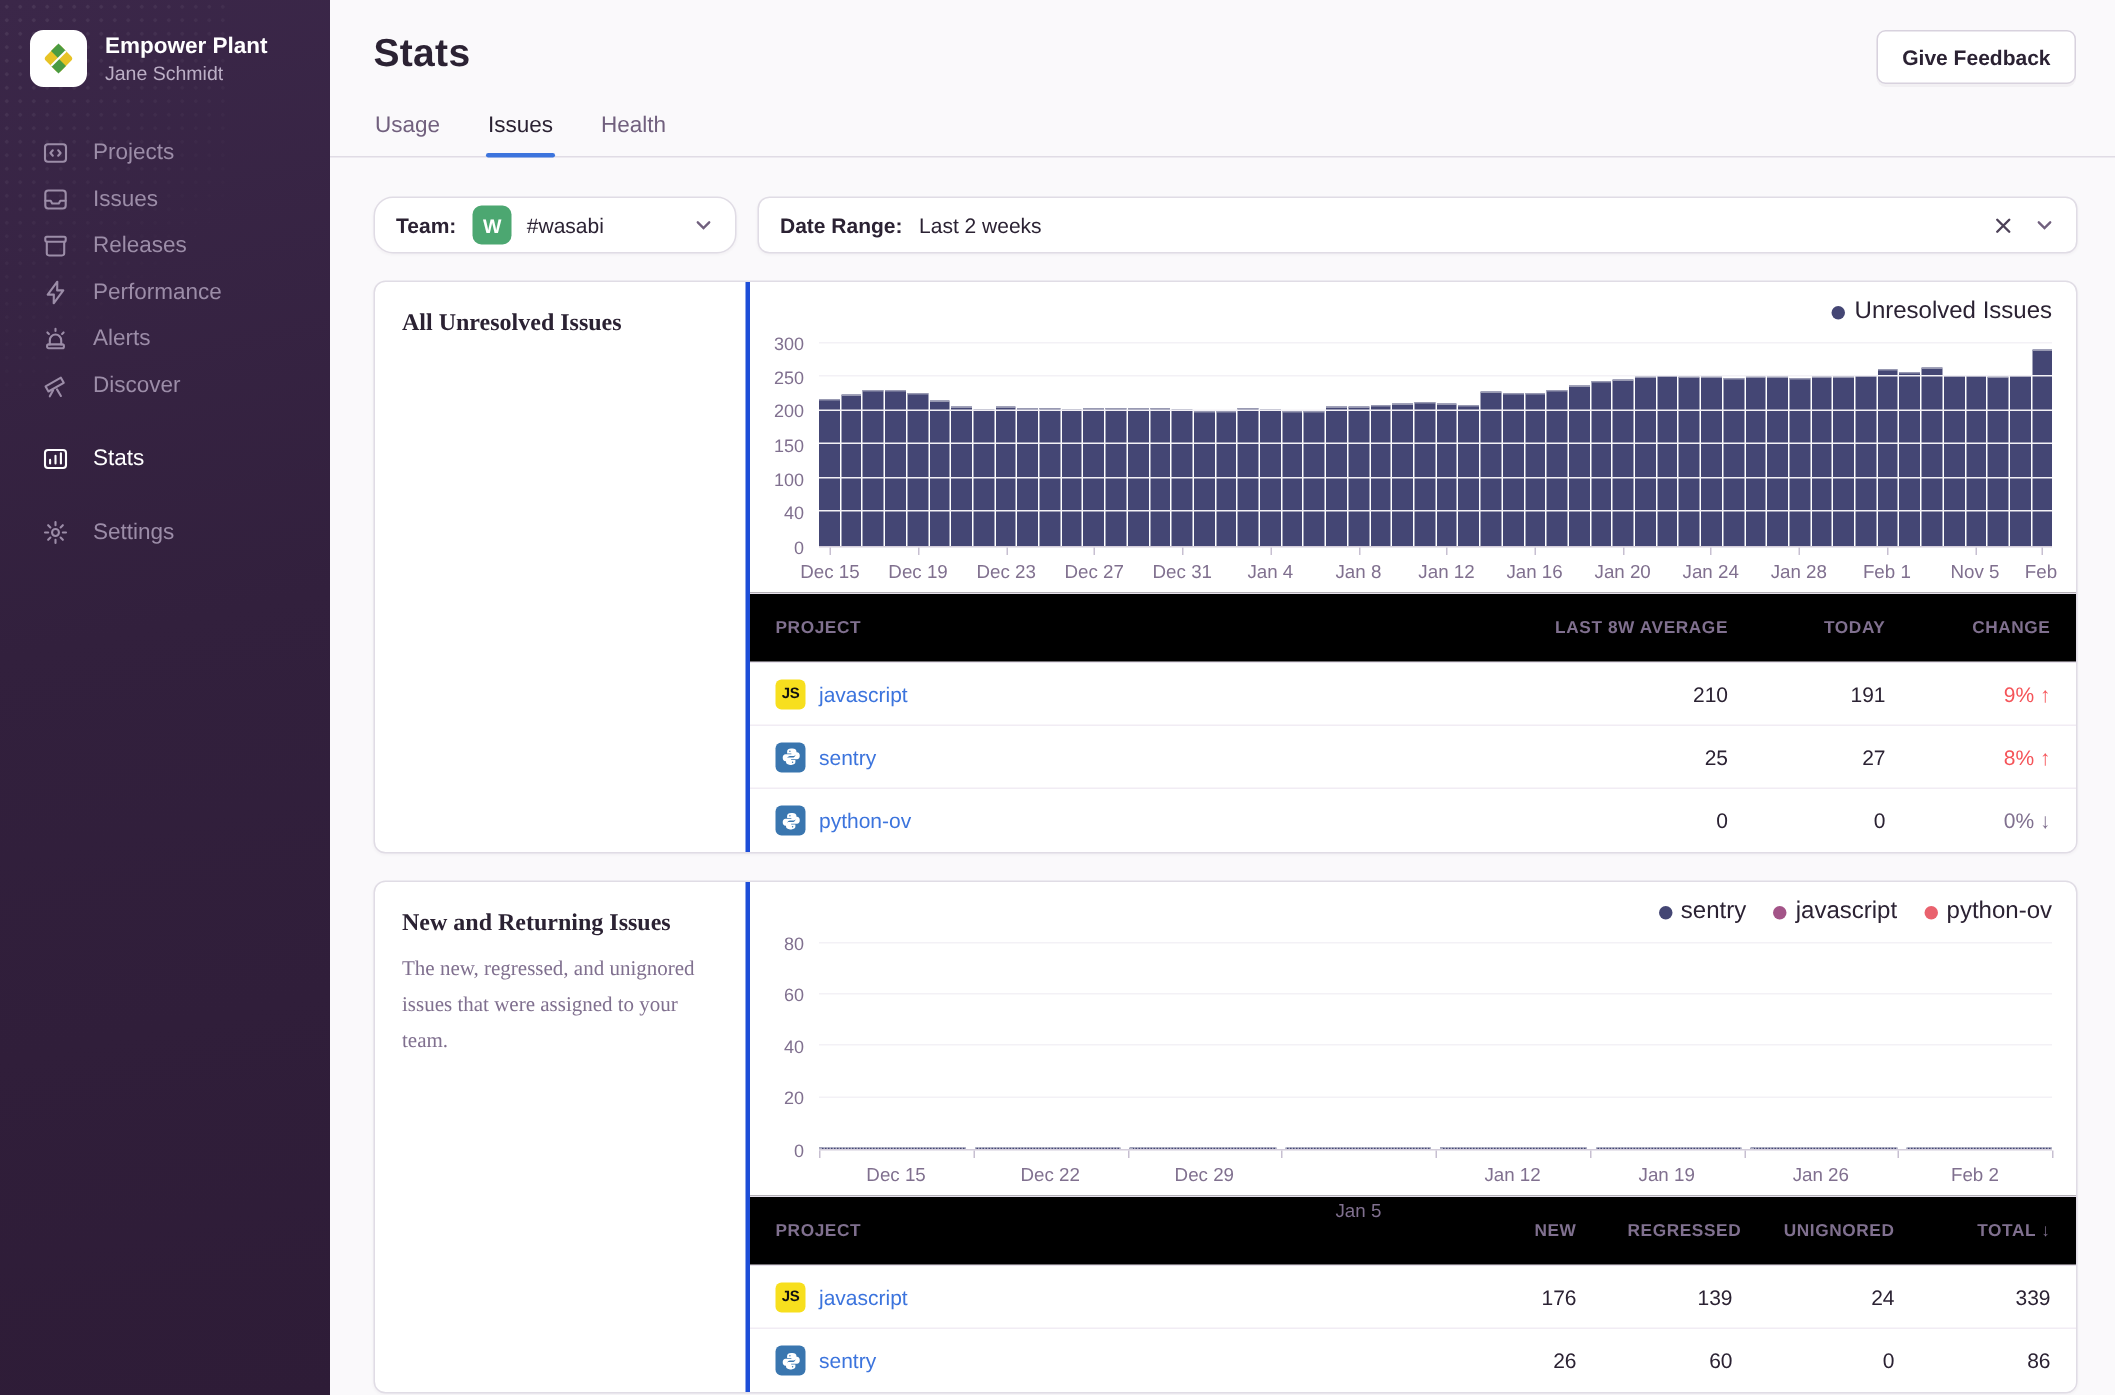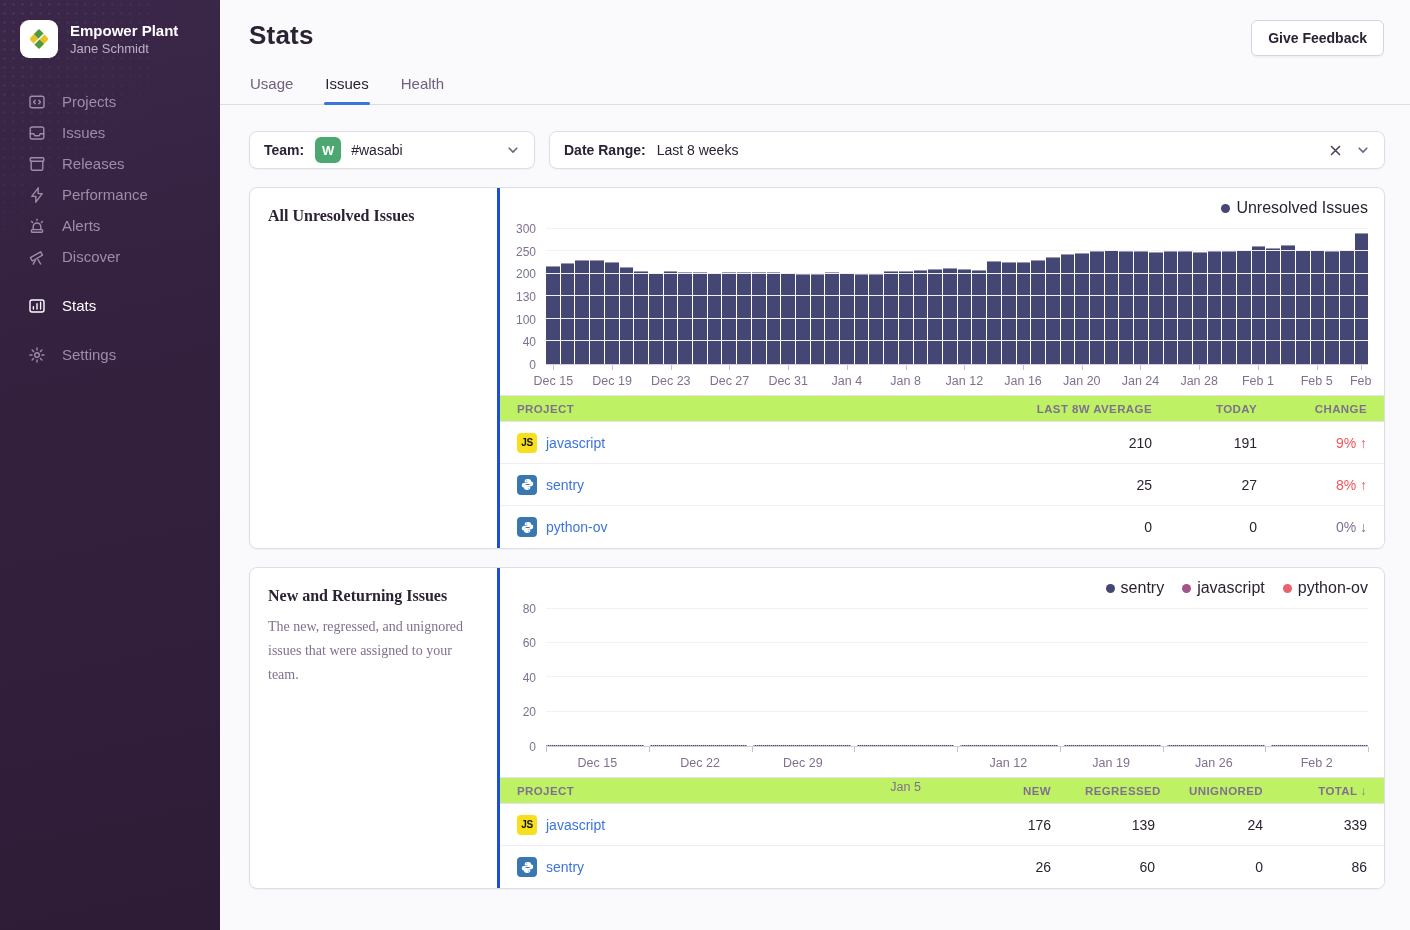--- a/index.html
+++ b/index.html
@@ -39,21 +39,21 @@
   .tab.active { color:#2B2233; font-weight:400; }
   .tab.active::after { content:""; position:absolute; left:0; right:0; bottom:-1px; height:3px;
     background:#3C74DD; border-radius:2px; }
 
   .content { padding:26px 25px 0 29px; }
   .filters { display:flex; gap:14px; margin-bottom:18px; }
   .select { background:#fff; border:1px solid #E0DCE5; border-radius:8px; height:38px;
     display:flex; align-items:center; padding:0 14px; box-shadow:0 1px 2px rgba(43,34,51,.04); cursor:pointer; }
   .select .flabel { font-weight:700; font-size:14px; margin-right:11px; }
   .select .fvalue { font-size:14px; }
-  .team-select { width:286px; flex:none; }
+  .team-select { width:242px; flex:none;border-radius:13px; }
   .date-select { flex:1; }
   .team-avatar { width:26px; height:26px; border-radius:6px; background:#4CA771; color:#fff;
     font-size:13px; font-weight:600; display:flex; align-items:center; justify-content:center; margin-right:10px; }
   .sel-icons { margin-left:auto; display:flex; align-items:center; gap:14px; }
   .sel-icons svg { display:block; }
 
   
   .panel { display:flex; background:#fff; border:1px solid #E0DCE5; border-radius:8px;
     box-shadow:0 1px 2px rgba(43,34,51,.04); margin-bottom:18px; overflow:hidden; }
   .panel-side { width:250px; flex:none; border-right:3px solid #1d4ed8; padding:19px 18px;font-family:Liberation Serif, serif; }
@@ -78,21 +78,21 @@
   .bar { flex:1; box-shadow:inset 0 1px 0 rgba(255,255,255,.45); }
   .sbar { flex:1; display:flex; flex-direction:column; justify-content:flex-end; }
   .seg { width:100%; box-shadow:inset 0 1px 0 rgba(255,255,255,.35); }
   .seg.bottom { border-top:1px dotted rgba(255,255,255,.55); }
   .xaxis { position:relative; height:30px; margin-left:36px; font-size:12.5px; color:#80708F; }
   .tick { position:absolute; top:0; width:1px; height:5px; background:#C7BFD1; }
   .xlab { position:absolute; top:9px; transform:translateX(-50%); white-space:nowrap; }
 
   
   .table { width:100%; font-size:14px; }
-  .thead { display:grid; height:27px; align-items:center; background:#bef264;
+  .thead { display:grid; height:47px; align-items:center; background:#000000;
     border-top:1px solid #E7E1EC; border-bottom:1px solid #E7E1EC;
     color:#80708F; font-size:11.5px; font-weight:700; letter-spacing:.4px; }
   .tr { display:grid; height:42px; align-items:center; border-bottom:1px solid #F1ECF4; background:#fff; }
   .tr:last-child { border-bottom:none; }
   .t1 .thead, .t1 .tr { grid-template-columns:1fr 170px 105px 110px; }
   .t2 .thead, .t2 .tr { grid-template-columns:1fr 104px 104px 108px 104px; }
   .th, .td { padding:0 17px; }
   .num { text-align:right; }
   .td.num { color:#2B2233; }
   .td.bad { color:#F55459; }
@@ -225,21 +225,21 @@
         <span class="team-avatar">W</span>
         <span class="fvalue">#wasabi</span>
         <span class="sel-icons">
           <svg width="14" height="14" viewBox="0 0 14 14" fill="none" stroke="#71607E" stroke-width="1.6" stroke-linecap="round">
               <path d="M3.2 5.2 7 9l3.8-3.8"></path>
             </svg>
         </span>
       </div>
       <div class="select date-select">
         <span class="flabel">Date Range:</span>
-        <span class="fvalue">Last 8 weeks</span>
+        <span class="fvalue">Last 2 weeks</span>
         <span class="sel-icons">
           <svg width="13" height="13" viewBox="0 0 13 13" fill="none" stroke="#4D4158" stroke-width="1.6" stroke-linecap="round">
               <path d="M2.5 2.5l8 8M10.5 2.5l-8 8"></path>
             </svg>
           <svg width="14" height="14" viewBox="0 0 14 14" fill="none" stroke="#71607E" stroke-width="1.6" stroke-linecap="round">
               <path d="M3.2 5.2 7 9l3.8-3.8"></path>
             </svg>
         </span>
       </div>
     </div>
@@ -254,21 +254,21 @@
               <span class="legend-item">
                 <span class="dot" style="background: rgb(68, 70, 116);"></span>
                 <span>Unresolved Issues</span>
               </span>
             </div>
           <div class="chart-body">
             <div class="ylabs">
                 <div class="ylab" style="bottom: 0%;">0</div>
                 <div class="ylab" style="bottom: 15.873%;">40</div>
                 <div class="ylab" style="bottom: 31.746%;">100</div>
-                <div class="ylab" style="bottom: 47.619%;">130</div>
+                <div class="ylab" style="bottom: 47.619%;">150</div>
                 <div class="ylab" style="bottom: 63.4921%;">200</div>
                 <div class="ylab" style="bottom: 79.3651%;">250</div>
                 <div class="ylab" style="bottom: 95.2381%;">300</div>
               </div>
             <div class="plot plot-1">
               <div class="bars bars-1">
                   <div class="bar" style="height: 68.8889%; background: rgb(68, 70, 116);"></div>
                   <div class="bar" style="height: 71.4286%; background: rgb(68, 70, 116);"></div>
                   <div class="bar" style="height: 73.3333%; background: rgb(68, 70, 116);"></div>
                   <div class="bar" style="height: 73.0159%; background: rgb(68, 70, 116);"></div>
@@ -354,21 +354,21 @@
               <div class="xlab" style="left: 58.0357%;">Jan 16</div>
               <div class="tick" style="left: 65.1786%;"></div>
               <div class="xlab" style="left: 65.1786%;">Jan 20</div>
               <div class="tick" style="left: 72.3214%;"></div>
               <div class="xlab" style="left: 72.3214%;">Jan 24</div>
               <div class="tick" style="left: 79.4643%;"></div>
               <div class="xlab" style="left: 79.4643%;">Jan 28</div>
               <div class="tick" style="left: 86.6071%;"></div>
               <div class="xlab" style="left: 86.6071%;">Feb 1</div>
               <div class="tick" style="left: 93.75%;"></div>
-              <div class="xlab" style="left: 93.75%;">Feb 5</div>
+              <div class="xlab" style="left: 93.75%;">Nov 5</div>
               <div class="tick" style="left: 99.1071%;"></div>
               <div class="xlab" style="left: 99.1071%;">Feb</div>
             </div>
         </div>
         <div class="table t1">
           <div class="thead">
               <div class="th">PROJECT</div>
               <div class="th num">LAST 8W AVERAGE</div>
               <div class="th num">TODAY</div>
               <div class="th num">CHANGE</div>

